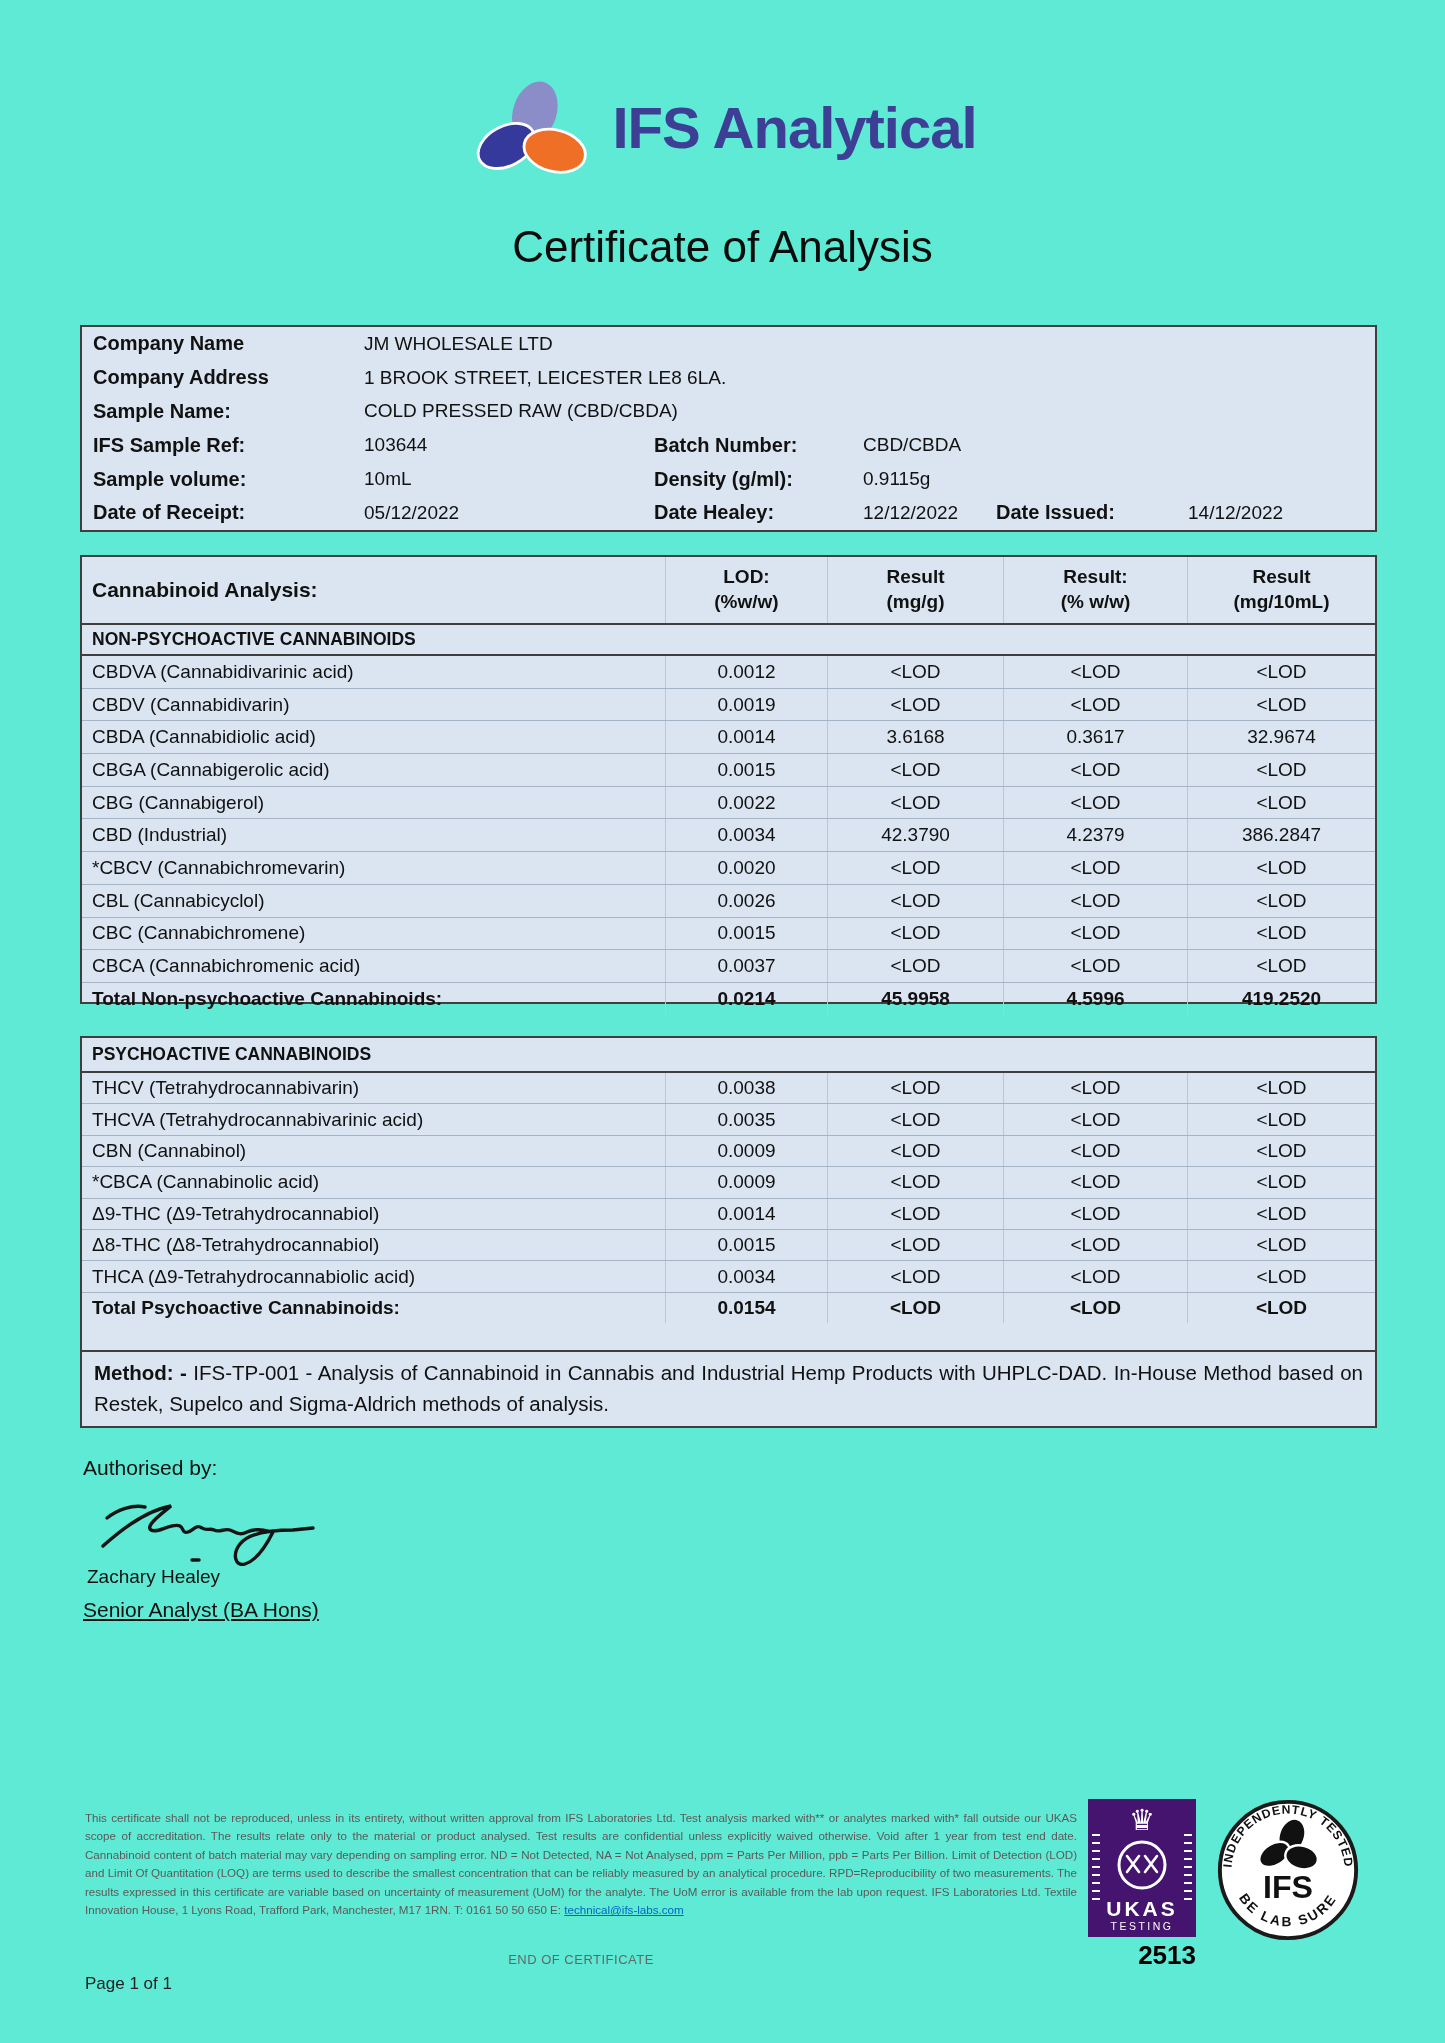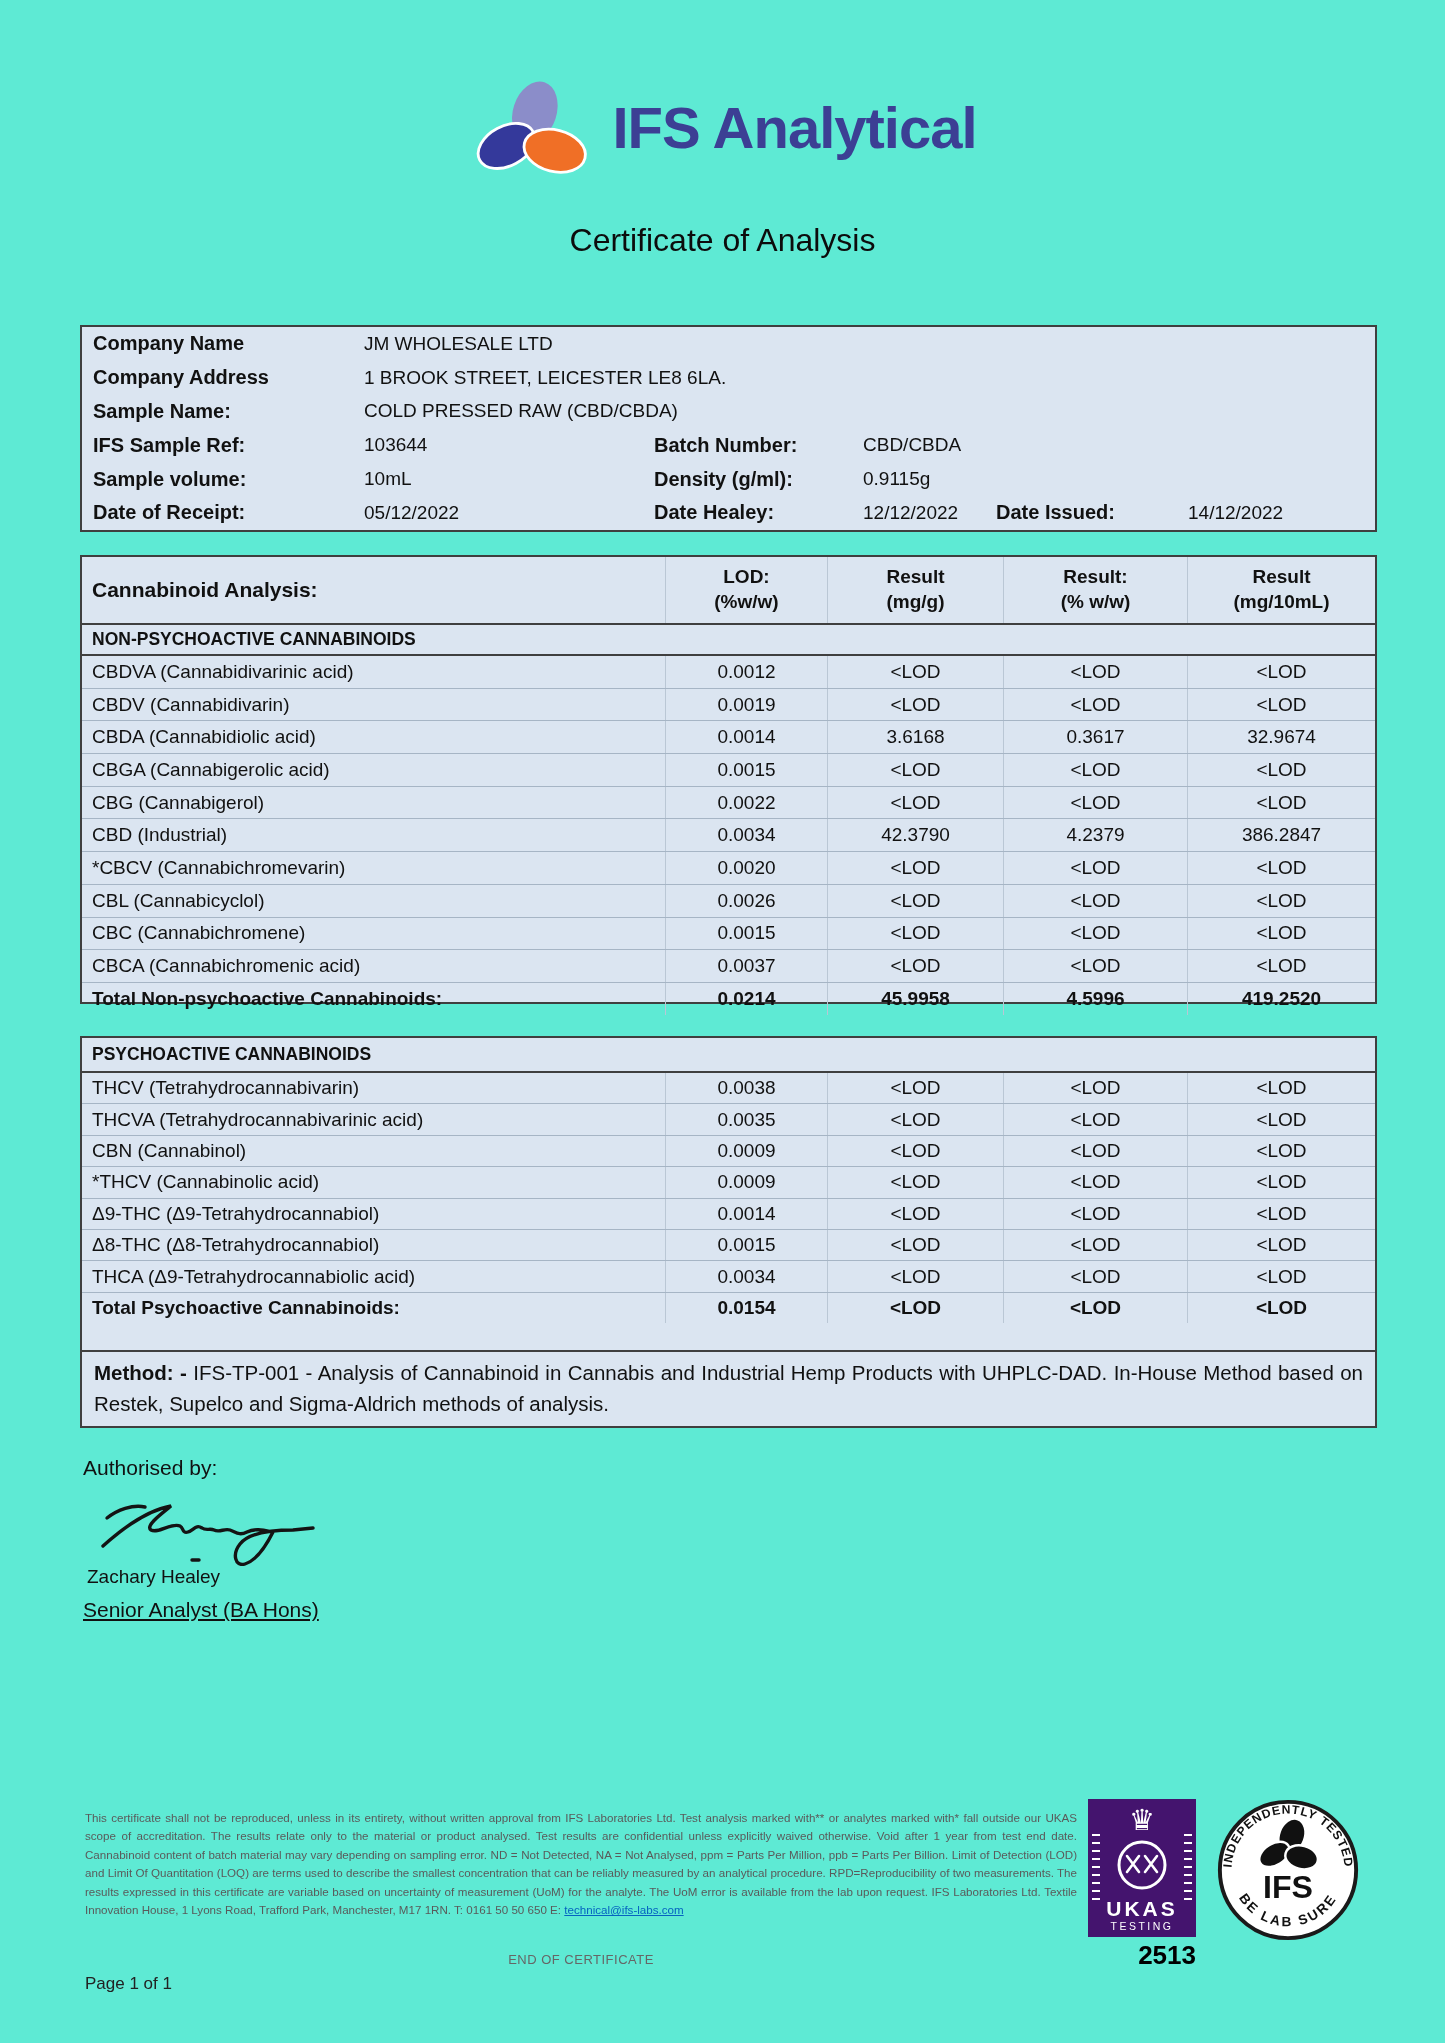--- a/index.html
+++ b/index.html
@@ -3,21 +3,21 @@
 <meta charset="utf-8">
 <style>
   html,body{margin:0;padding:0;background:#ffffff;}
   .page{position:relative;width:1445px;height:2043px;background:#5eead4;overflow:hidden;
         font-family:"Liberation Sans","DejaVu Sans",sans-serif;color:#111;}
 
   
   .logo-row{position:absolute;top:76px;left:0;width:100%;display:flex;align-items:center;justify-content:center;gap:16px;}
   .logo-mark{width:128px;height:104px;flex:0 0 auto;}
   .logo-text{font-size:58px;font-weight:bold;color:#3c3f94;letter-spacing:-1px;line-height:1;}
-  .doc-title{position:absolute;top:222px;left:0;width:100%;text-align:center;font-size:32px;font-weight:400;color:#0c0c0c;}
+  .doc-title{position:absolute;top:222px;left:0;width:100%;text-align:center;font-size:44px;font-weight:400;color:#0c0c0c;}
 
   
   .boxed{position:absolute;left:80px;width:1297px;background:#dbe5f1;border:2px solid #3f3f3f;box-sizing:border-box;}
 
   
   .info-table{top:325px;height:207px;display:grid;
      grid-template-columns:274px 287px 212px 130px 195px 193px;
      grid-auto-rows:33.8px;align-items:center;}
   .info-table .lab{font-weight:bold;font-size:20px;padding-left:11px;white-space:nowrap;}
   .info-table .val{font-size:19px;padding-left:8px;white-space:nowrap;}
@@ -227,21 +227,21 @@
 
     <div class="trow">
       <div class="c name">CBN (Cannabinol)</div>
       <div class="c num">0.0009</div>
       <div class="c num">&lt;LOD</div>
       <div class="c num">&lt;LOD</div>
       <div class="c num">&lt;LOD</div>
     </div>
 
     <div class="trow">
-      <div class="c name">*THCV (Cannabinolic acid)</div>
+      <div class="c name">*CBCA (Cannabinolic acid)</div>
       <div class="c num">0.0009</div>
       <div class="c num">&lt;LOD</div>
       <div class="c num">&lt;LOD</div>
       <div class="c num">&lt;LOD</div>
     </div>
 
     <div class="trow">
       <div class="c name">Δ9-THC (Δ9-Tetrahydrocannabiol)</div>
       <div class="c num">0.0014</div>
       <div class="c num">&lt;LOD</div>

